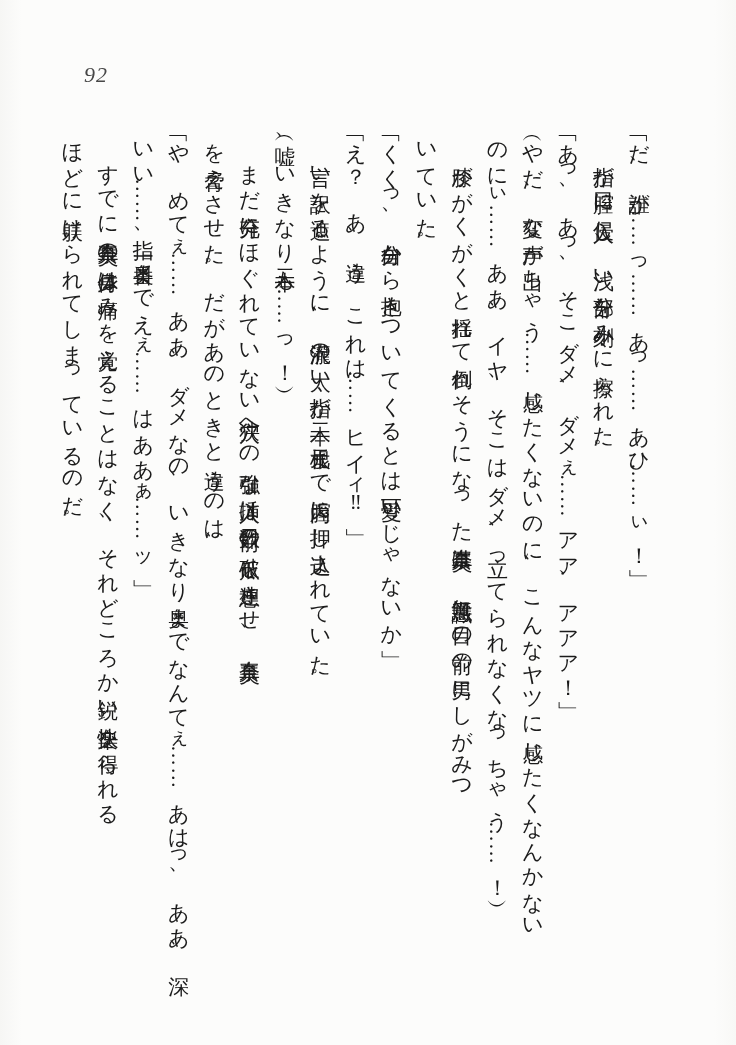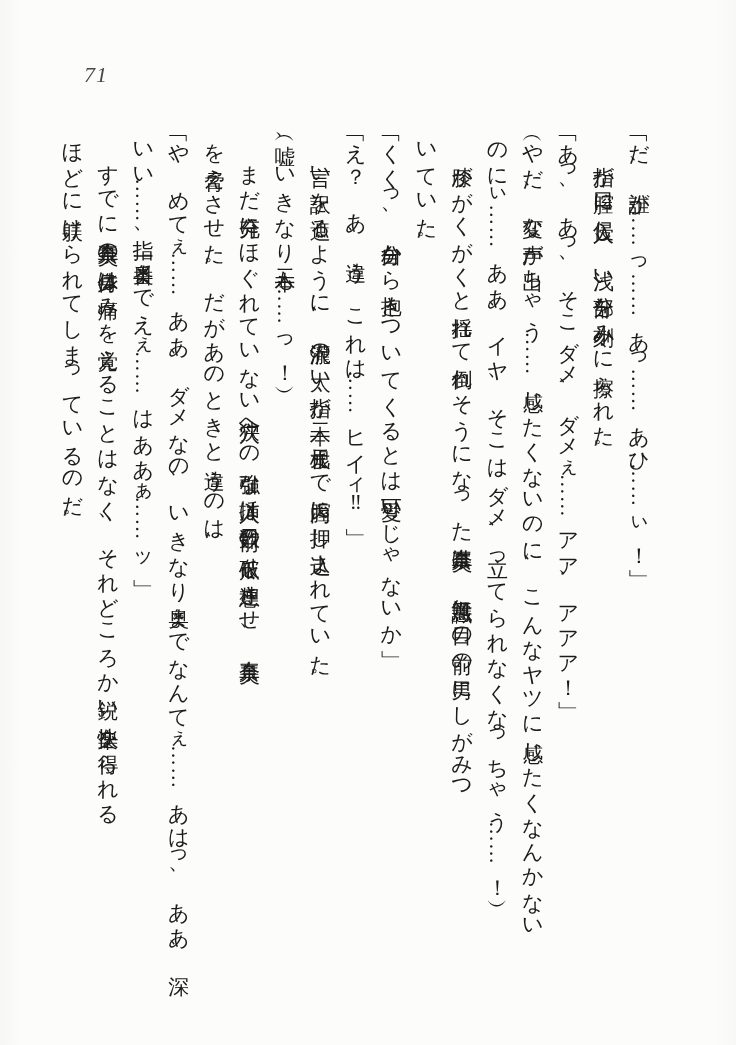--- a/index.html
+++ b/index.html
@@ -43,21 +43,21 @@
   }
   .text-block p {
     margin: 0;
     padding: 0;
   }
 </style>
 </head>
 <body>
 
 <div class="page">
-  <div class="page-number">71</div>
+  <div class="page-number">92</div>
   <div class="text-block">
       <p>「だ、誰が……っ……あっ……あひ……ぃ！」</p>
       <p>　指が膣口に侵入し、浅い部分を小刻みに擦られた。</p>
       <p>「あっ、あっ、そこダメ、ダメぇ……アア、アアア！」</p>
       <p>（やだ、変な声が出ちゃう……感じたくないのに、こんなヤツに感じたくなんかない</p>
       <p>のにぃ……ああ、イヤ、そこはダメ、立ってられなくなっちゃう……！）</p>
       <p>　膝ががくがくと揺れて倒れそうになった真奈美は、無意識に目の前の男にしがみつ</p>
       <p>いていた。</p>
       <p>「くくっ、自分から抱きついてくるとは可愛いじゃないか」</p>
       <p>「え？　あ、違う、これは……ヒイィ‼」</p>

